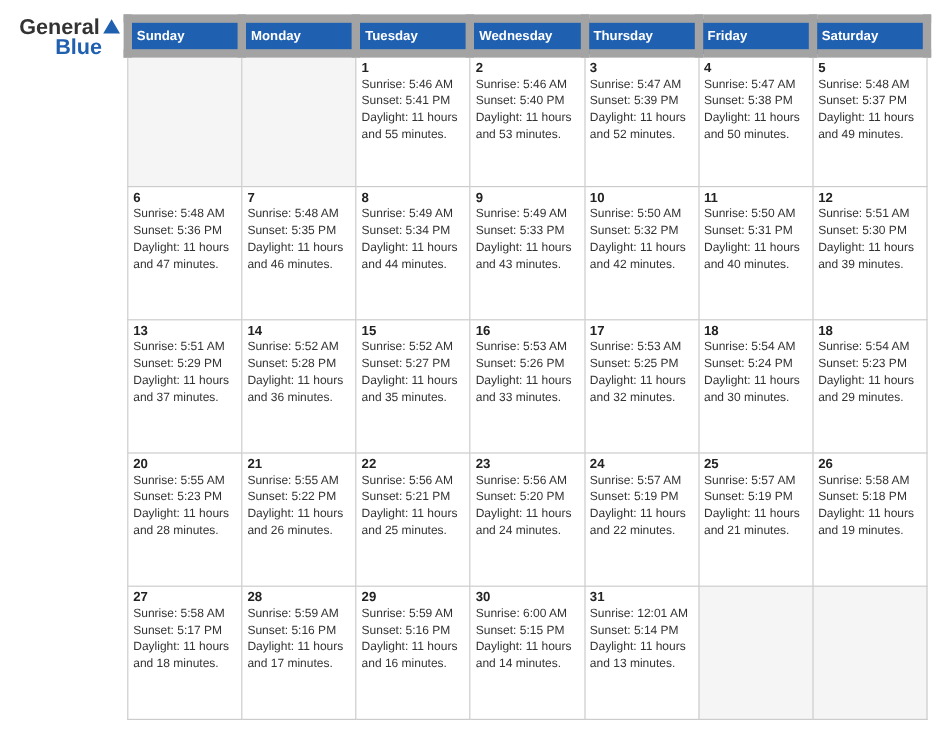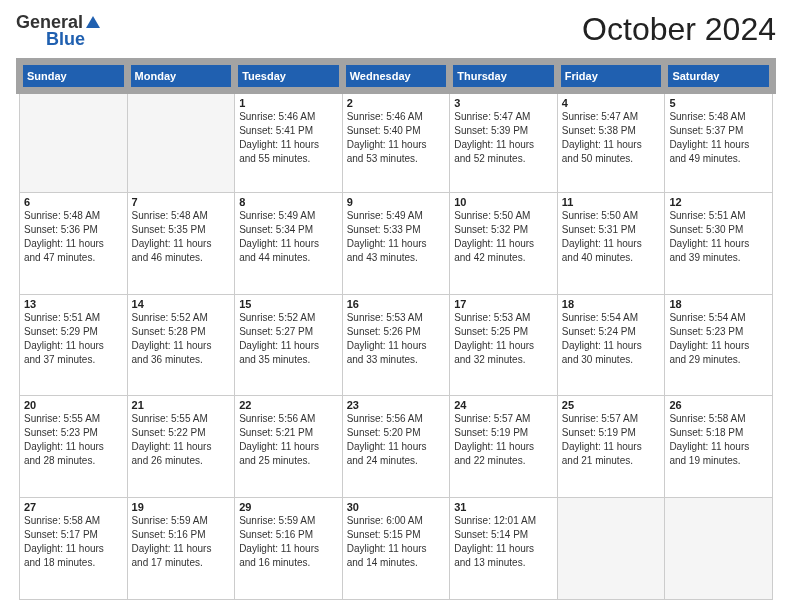--- a/index.html
+++ b/index.html
@@ -8,21 +8,21 @@
       height: 612px;
       background: #fff;
       font-family: Arial, sans-serif;
       overflow: hidden;
     }
     .page {
       width: 792px;
       height: 612px;
       padding: 12px 16px 12px 16px;
       display: flex;
-      flex-direction: column;
+      flex-direction: row;
     }
     .header {
       display: flex;
       justify-content: space-between;
       align-items: flex-start;
       margin-bottom: 8px;
     }
     .logo {
       display: flex;
       flex-direction: column;
@@ -96,21 +96,20 @@
       <div class="logo-text">
         <span style="font-size:18px;font-weight:bold;color:#333;">General</span>
         <svg width="18" height="18" viewBox="0 0 18 18" style="margin:0 1px;">
           <polygon points="9,2 16,14 2,14" fill="#2060b0"></polygon>
         </svg>
         <br>
       </div>
       <span style="font-size:18px;font-weight:bold;color:#2060b0;margin-top:-4px;display:block;margin-left:30px;">Blue</span>
     </div>
     <div class="title-area">
-      <div class="month-title">October 2024</div>
     </div>
   </div>
 
   <table class="calendar">
     <thead>
       <tr>
 
       <th>Sunday</th>
           <th>Monday</th>
           <th>Tuesday</th>
@@ -316,21 +315,21 @@
         </tr>
         <tr>
           <td>
             <span class="day-number">27</span>
             <div class="day-info" style="white-space: pre-line;">Sunrise: 5:58 AM
 Sunset: 5:17 PM
 Daylight: 11 hours
 and 18 minutes.</div>
           </td>
           <td>
-            <span class="day-number">19</span>
+            <span class="day-number">28</span>
             <div class="day-info" style="white-space: pre-line;">Sunrise: 5:59 AM
 Sunset: 5:16 PM
 Daylight: 11 hours
 and 17 minutes.</div>
           </td>
           <td>
             <span class="day-number">29</span>
             <div class="day-info" style="white-space: pre-line;">Sunrise: 5:59 AM
 Sunset: 5:16 PM
 Daylight: 11 hours

